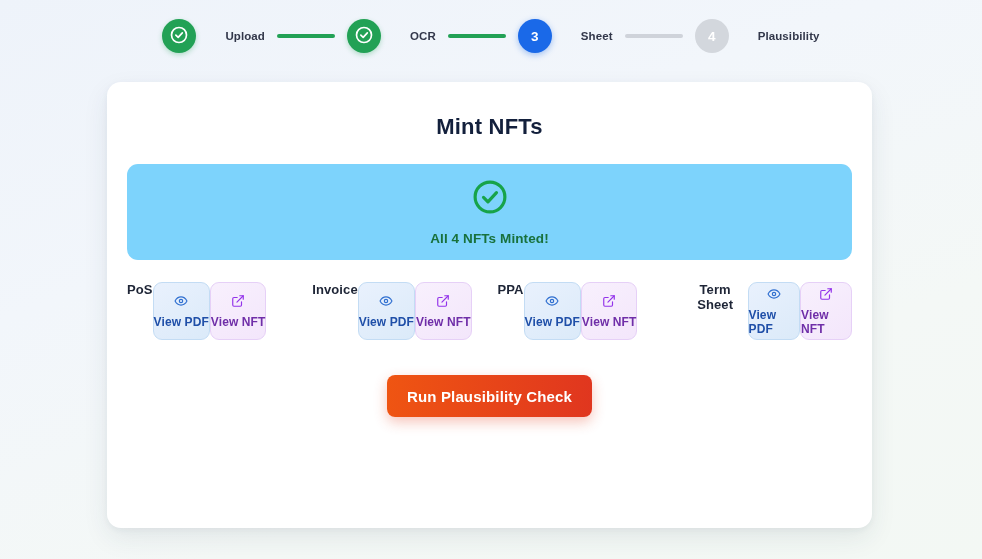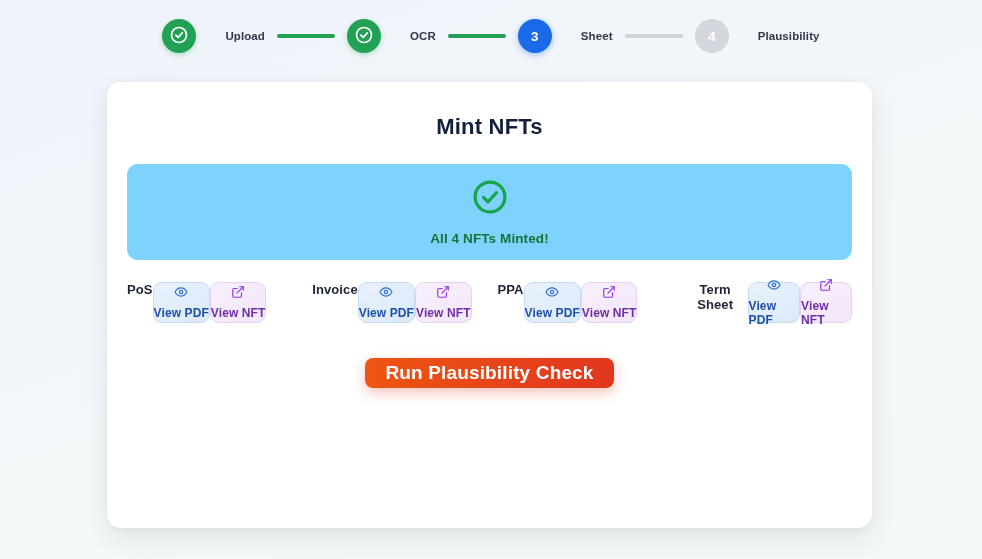--- a/index.html
+++ b/index.html
@@ -136,21 +136,21 @@
   .doc-header {
     text-align: center;
     font-size: 13px;
     font-weight: bold;
     color: #1e2536;
     margin-bottom: 12px;
     letter-spacing: 0.1px;
   }
 
   .doc-btn {
-    height: 41px;
+    height: 58px;
     border-radius: 9px;
     display: flex;
     flex-direction: column;
     align-items: center;
     justify-content: center;
     gap: 3px;
     cursor: pointer;
     border: 1px solid transparent;
     margin-bottom: 9px;
   }
@@ -176,27 +176,27 @@
   
   .cta-wrap {
     margin-top: 26px;
     display: flex;
     justify-content: center;
   }
 
   .cta-button {
     background: linear-gradient(95deg, #ef5512 0%, #e0361f 100%);
     color: #ffffff;
-    font-size: 19px;
+    font-size: 15px;
     font-weight: bold;
     letter-spacing: 0.15px;
     border: none;
     border-radius: 8px;
     padding: 0 20px;
-    height: 30px;
+    height: 42px;
     cursor: pointer;
     box-shadow: 0 5px 13px rgba(224,60,28,0.30);
     font-family: "Liberation Sans", sans-serif;
   }
 </style>
 </head>
 <body>
 
 <div class="stepper">
 

